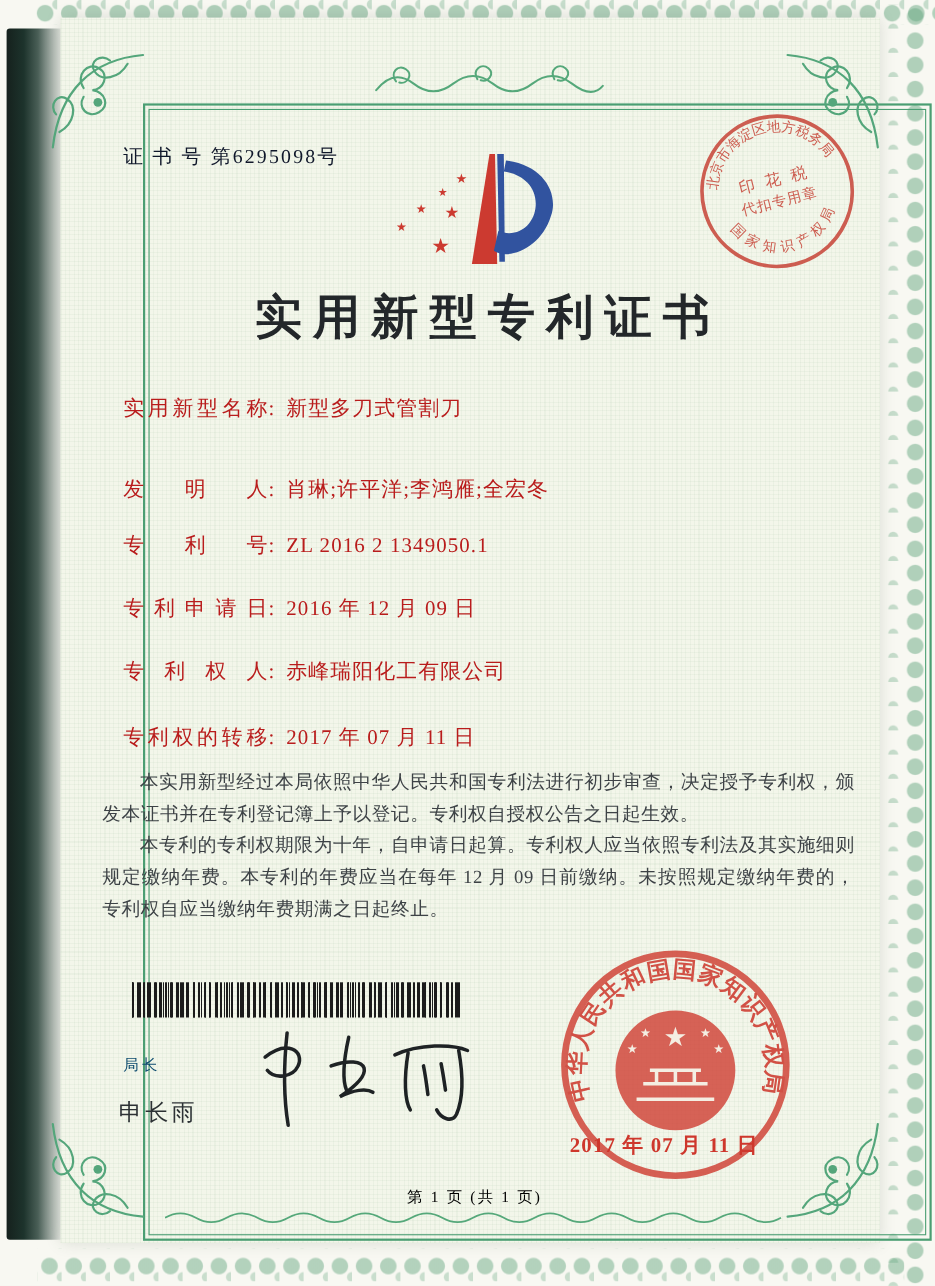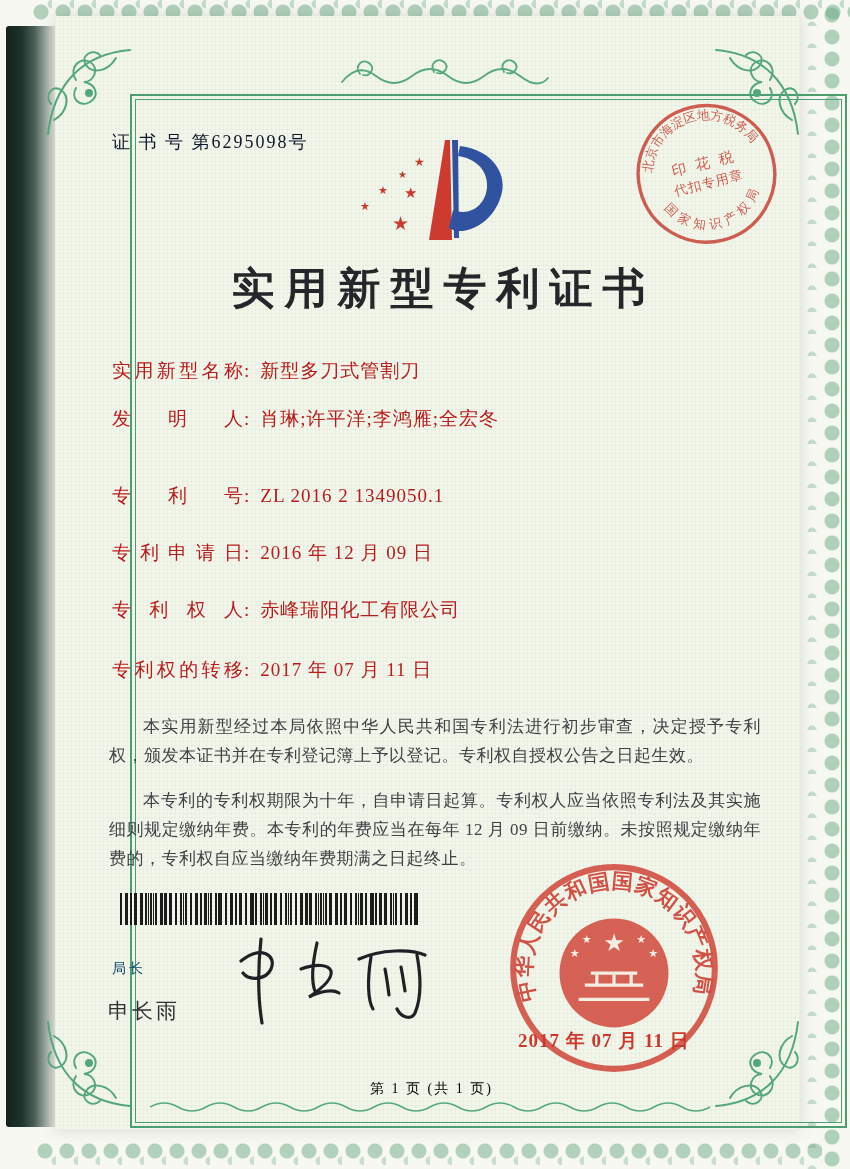--- a/index.html
+++ b/index.html
@@ -61,27 +61,27 @@
   .logo{position:absolute;left:352px;top:138px;width:160px;height:110px;}
   .tax-stamp{position:absolute;left:628px;top:94px;width:156px;height:156px;transform:rotate(-14deg);opacity:.88;}
   .title{
     position:absolute;left:75px;top:248px;width:713px;margin:12px;
     text-align:center;font-size:43px;font-weight:700;letter-spacing:10px;
     color:#23272a;
   }
   .field{position:absolute;left:112px;font-size:19px;color:#b91c1c;letter-spacing:1px;white-space:nowrap;}
   .flabel{display:inline-block;width:132px;text-align:justify;text-align-last:justify;}
   .fcolon{display:inline-block;margin-right:10px;}
-  .f0{top:358px}.f1{top:406px}.f2{top:483px}.f3{top:540px}.f4{top:597px}.f5{top:657px}
+  .f0{top:358px}.f1{top:432px}.f2{top:483px}.f3{top:540px}.f4{top:597px}.f5{top:657px}
   .body-text{
     position:absolute;left:93px;top:696px;width:684px;
     font-size:17px;line-height:29px;color:#3d4246;letter-spacing:.5px;
     text-align:justify;
   }
-  .body-text p{margin:16px;text-indent:2em;}
+  .body-text p{margin:0;text-indent:2em;}
   .barcode{
     position:absolute;left:120px;top:893px;width:300px;height:32px;
     background:
       repeating-linear-gradient(90deg,#1b1b1b 0 2px,transparent 2px 5px),
       repeating-linear-gradient(90deg,#1b1b1b 0 1px,transparent 1px 7px),
       repeating-linear-gradient(90deg,#1b1b1b 0 1px,transparent 1px 11px);
   }
   .director-label{position:absolute;left:112px;top:960px;font-size:14px;color:#0c4a6e;letter-spacing:3px;text-align:center;}
   .director-name{position:absolute;left:108px;top:997px;font-size:21px;color:#2c3134;letter-spacing:3px;}
   .signature{position:absolute;left:225px;top:924px;width:230px;height:112px;}

